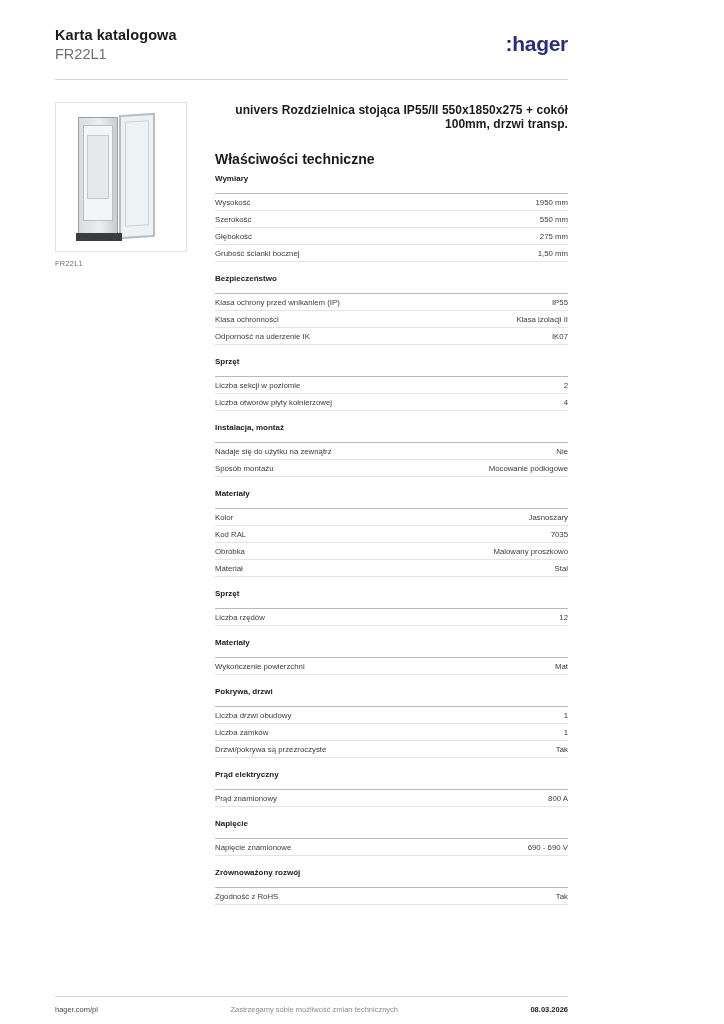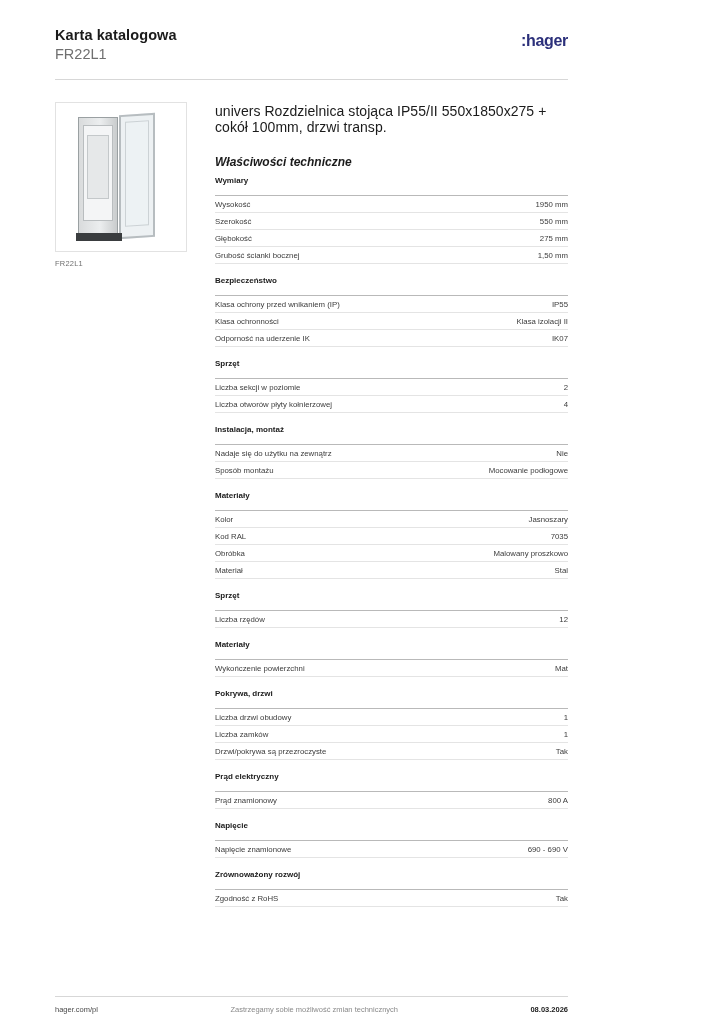--- a/index.html
+++ b/index.html
@@ -38,21 +38,21 @@
     letter-spacing: 0.1px;
     color: #1b1b1b;
   }
   .doc-subtitle {
     font-size: 14.5px;
     font-weight: normal;
     color: #6f6f6f;
     margin-top: 1px;
   }
   .logo {
-    font-size: 16px;
+    font-size: 21px;
     font-weight: bold;
     color: #2b2f7a;
     letter-spacing: -0.3px;
     padding-top: 6px;
   }
   .header-rule {
     margin: 16px 48px 0 55px;
     border-top: 1px solid #d7d7d7;
   }
 
@@ -140,32 +140,32 @@
     color: #6f6f6f;
     margin-top: 7px;
     letter-spacing: 0.2px;
   }
 
   .right-col {
     flex: 1 1 auto;
     min-width: 0;
   }
   .product-desc {
-    font-size: 14px;
-    font-weight: normal;
+    font-size: 12px;
+    font-weight: bold;
     color: #1b1b1b;
     margin: 1px 0 20px 0;
     letter-spacing: 0.05px;
+    text-align: right;
   }
   .section-heading {
-    font-size: 12px;
+    font-size: 14px;
     font-weight: bold;
     color: #1b1b1b;
     margin: 4px 0 7px 0;
-    font-style: italic;
   }
   .group {
     margin-bottom: 12px;
   }
   .group-title {
     font-size: 8px;
     font-weight: bold;
     color: #1b1b1b;
     padding-bottom: 10px;
     border-bottom: 1px solid #b9b9b9;

